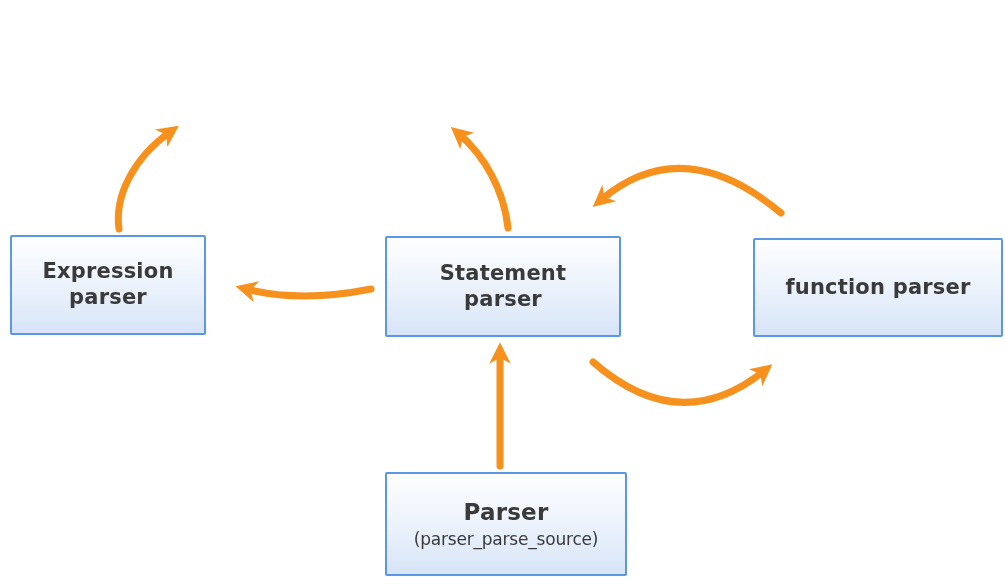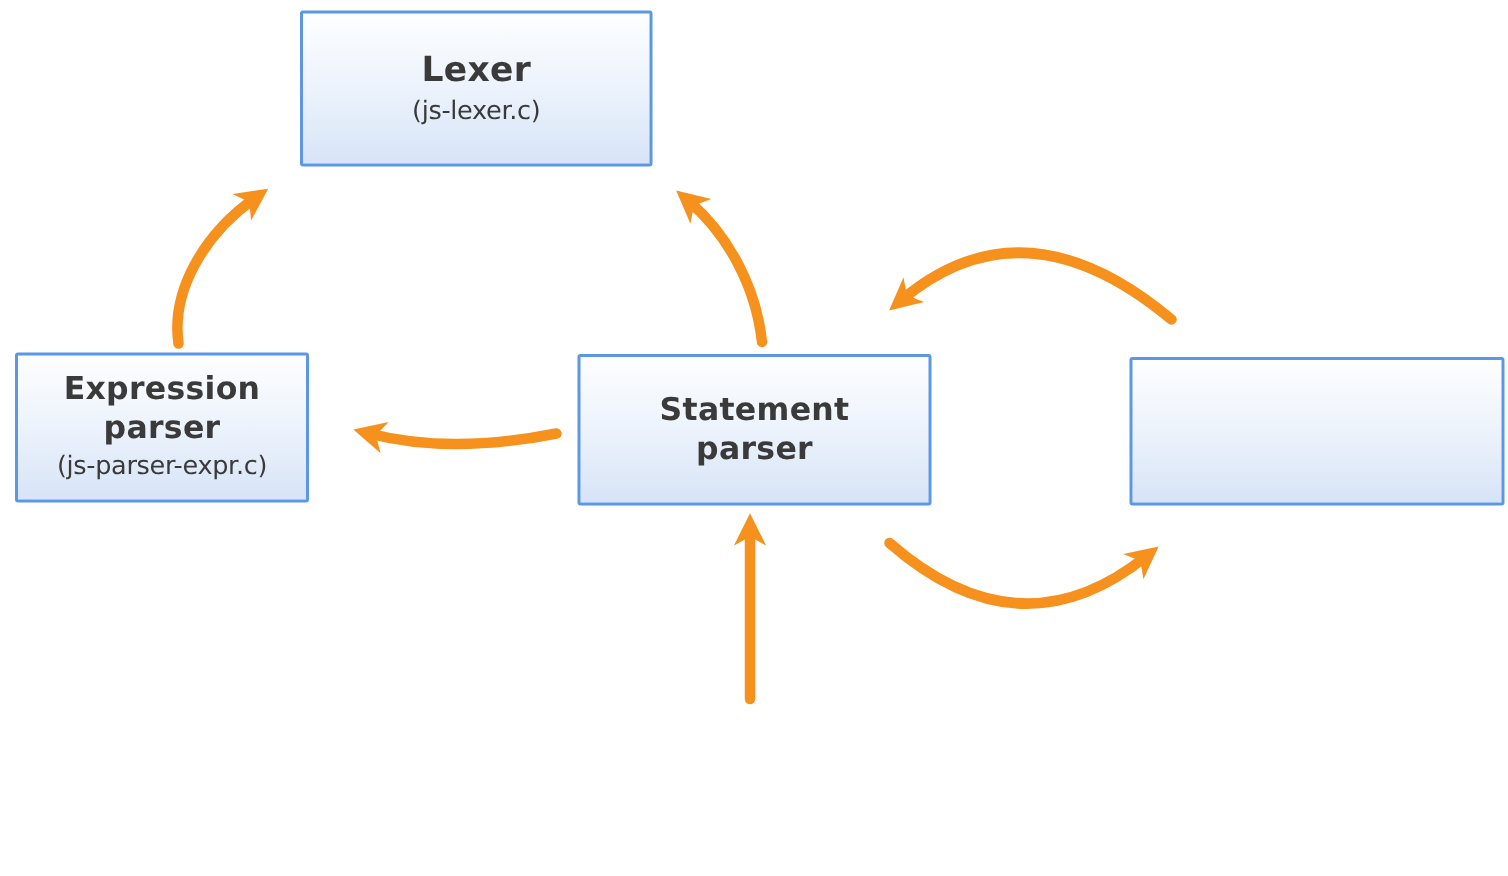--- a/index.html
+++ b/index.html
@@ -75,31 +75,31 @@
 
     <path class="edge" marker-end="url(#arrowhead)" d="M 371 289 Q 300 303 246 289"></path>
 
     <path class="edge" marker-end="url(#arrowhead)" d="M 781 213 Q 683 131 601 200"></path>
 
     <path class="edge" marker-end="url(#arrowhead)" d="M 593 362 Q 680 438 764 371"></path>
 
     <path class="edge" marker-end="url(#arrowhead)" d="M 500 466 L 500 353"></path>
   </svg>
 
-  <div class="node node-lexer">
-    <span class="node-title">Lexer</span>
-    <span class="node-sub">(js-lexer.c)</span>
-  </div>
 
   <div class="node node-expression">
     <span class="node-title narrow">Expression parser</span>
-    <span class="node-sub">(js-parser-expr.c)</span>
   </div>
 
   <div class="node node-statement">
     <span class="node-title narrow">Statement parser</span>
   </div>
 
   <div class="node node-function">
+    <span class="node-title">function parser</span>
   </div>
 
+  <div class="node node-parser">
+    <span class="node-title">Parser</span>
+    <span class="node-sub">(parser_parse_source)</span>
+  </div>
 
 </div>
 
 </body></html>

